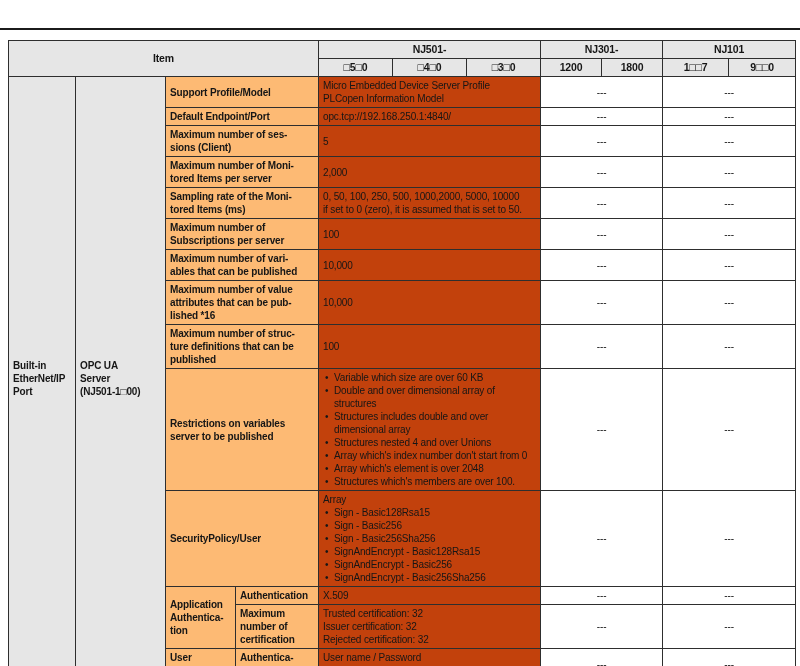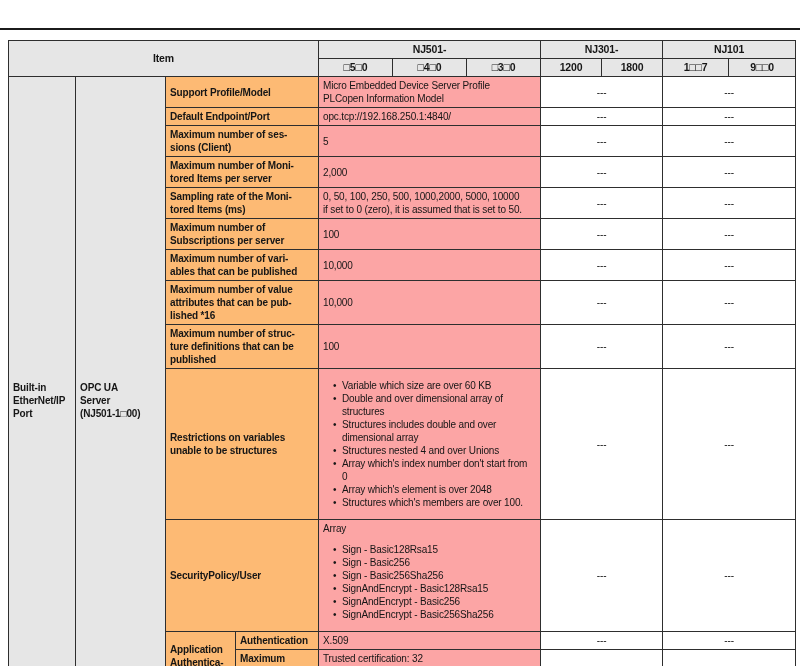--- a/index.html
+++ b/index.html
@@ -58,30 +58,30 @@
     vertical-align: middle;
     white-space: pre;
   }
   td.label {
     background: #fdba74;
     font-weight: bold;
     text-align: left;
     white-space: pre;
   }
   td.value {
-    background: #fca5a5;
+    background: #c2410c;
     text-align: left;
   }
   .pre { white-space: pre; display: block; }
   td.dash {
     background: #ffffff;
     text-align: center;
   }
   ul.bullets {
-    margin: 8px;
+    margin: 0;
     padding: 0;
     list-style: none;
   }
   ul.bullets li {
     position: relative;
     padding-left: 11px;
   }
   ul.bullets li::before {
     content: "\2022";
     position: absolute;
@@ -219,21 +219,21 @@
 published</td>
       <td class="value" colspan="3">
             <span class="pre">100</span>
           </td>
       <td class="dash" colspan="2">---</td>
       <td class="dash" colspan="2">---</td>
     </tr>
 
     <tr>
       <td class="label" colspan="2">Restrictions on variables
-unable to be structures</td>
+server to be published</td>
       <td class="value" colspan="3">
         <ul class="bullets">
               <li>Variable which size are over 60 KB</li>
               <li>Double and over dimensional array of structures</li>
               <li>Structures includes double and over dimensional array</li>
               <li>Structures nested 4 and over Unions</li>
               <li>Array which's index number don't start from 0</li>
               <li>Array which's element is over 2048</li>
               <li>Structures which's members are over 100.</li>
             </ul>

